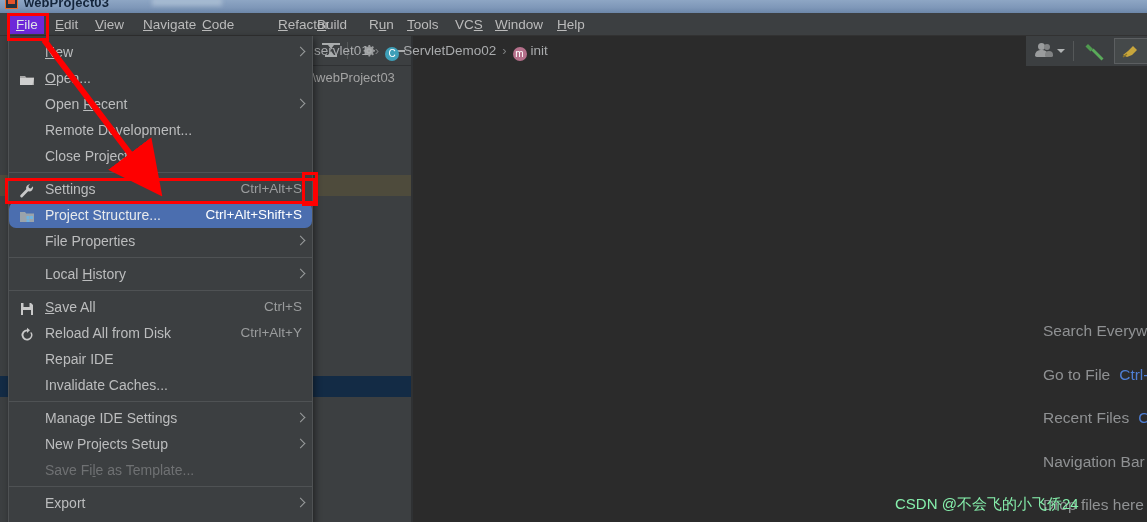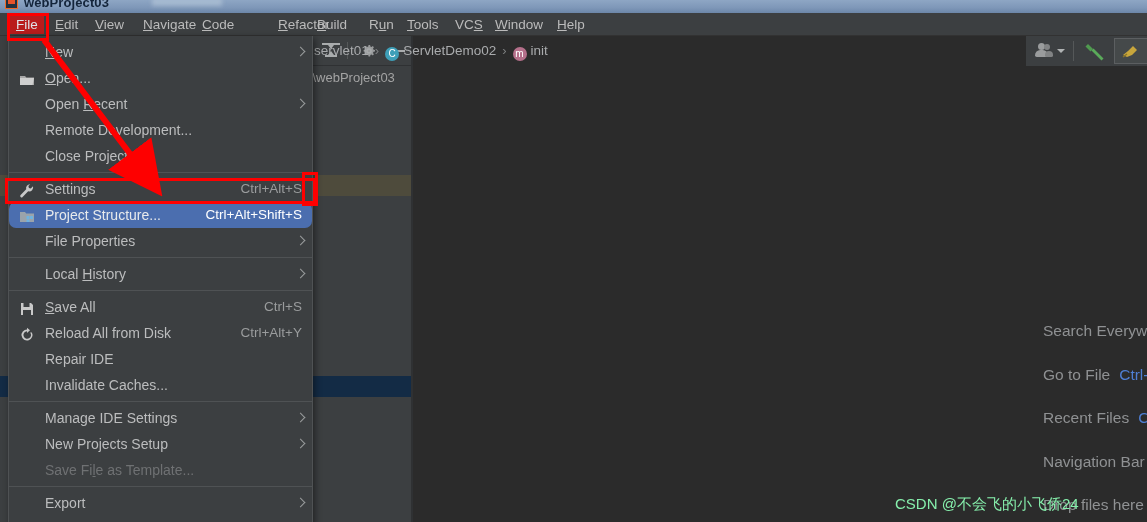--- a/index.html
+++ b/index.html
@@ -71,21 +71,21 @@
     height: 19px;
     line-height: 19px;
     padding: 0 6px;
     color: #bbbbbb;
     font-size: 13.5px;
     white-space: nowrap;
     box-sizing: border-box;
   }
   .mb-item u { text-decoration: underline; }
   .mb-item.active {
-    background: #b91c1c;
+    background: #6d28d9;
     color: #dfe3e8;
   }
 
   
   .ide-body {
     position:absolute;
     left:0; top:36px;
     width:1147px; height:486px;
     background:#3c3f41;
   }

